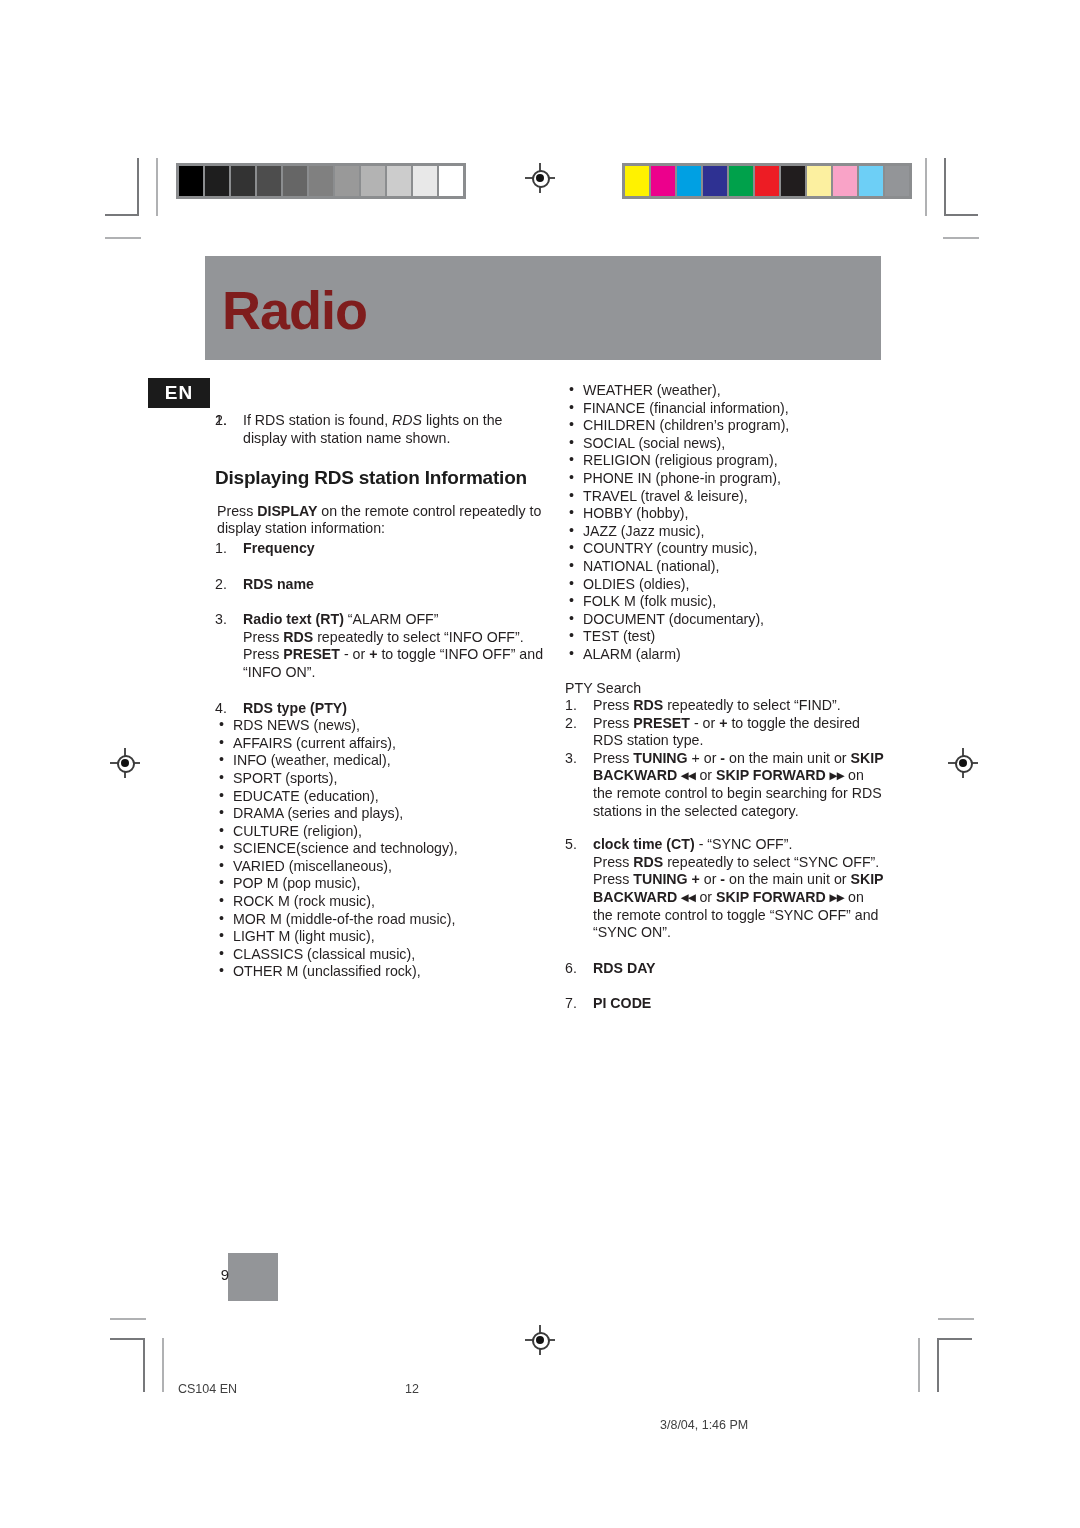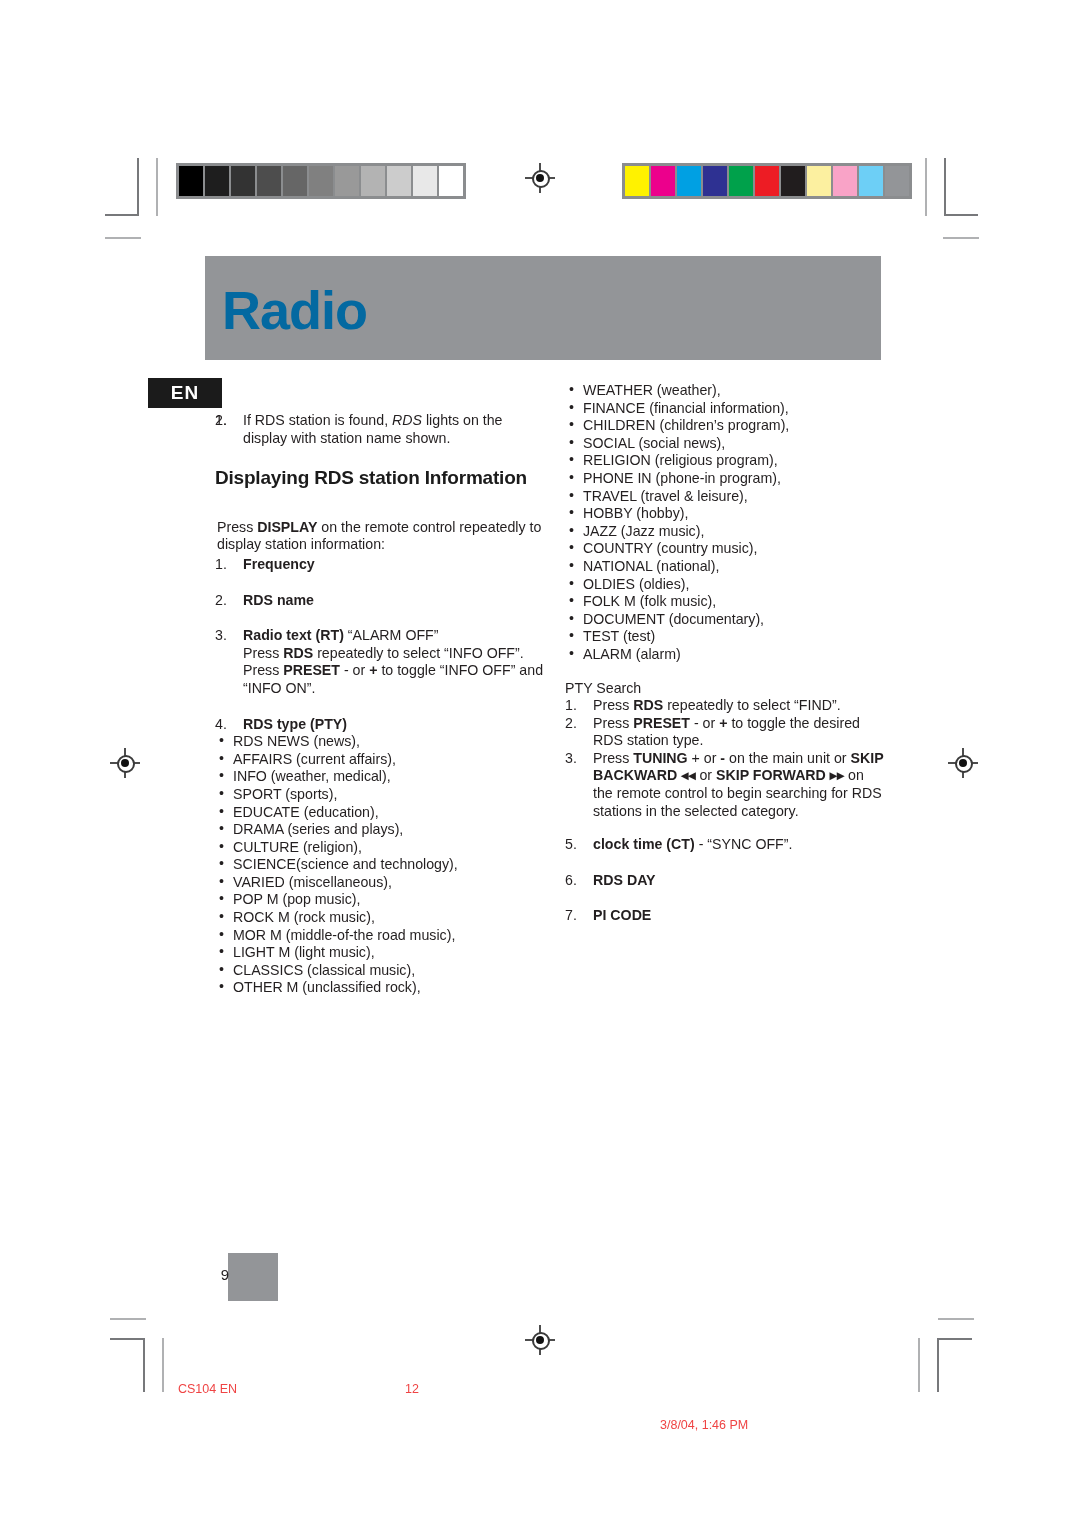--- a/index.html
+++ b/index.html
@@ -32,26 +32,26 @@
   .bar.color{left:622px;top:163px;}
 
   
   .banner{
     position:absolute;left:205px;top:256px;width:676px;height:104px;
     background:#939598;
   }
   .banner-title{
     position:absolute;left:222px;top:283px;
     font-size:54px;font-weight:bold;letter-spacing:-1px;
-    color:#0369a1;line-height:1;
+    color:#7f1d1d;line-height:1;
   }
 
   
   .en-tag{
-    position:absolute;left:148px;top:378px;width:74px;height:30px;
+    position:absolute;left:148px;top:378px;width:62px;height:30px;
     background:#1b1b1b;color:#ffffff;
     font-size:19px;font-weight:bold;letter-spacing:1px;
     display:flex;align-items:center;justify-content:center;
   }
   .sec-head{
     position:absolute;left:215px;top:375px;width:660px;
     font-size:25px;font-weight:bold;color:#1b1b1b;letter-spacing:-0.3px;
   }
 
   
@@ -62,32 +62,32 @@
   b{font-weight:bold;}
   i{font-style:italic;}
 
   
   .blist{margin:0;padding:0;list-style:none;}
   .blist li{position:relative;padding-left:18px;line-height:17.6px;}
   .blist li .bul{position:absolute;left:4px;top:-1px;}
 
   .sub-head{
     font-size:19px;font-weight:bold;color:#1b1b1b;
-    margin:22px 0 32px 0;letter-spacing:-0.2px;
+    margin:22px 0 16px 0;letter-spacing:-0.2px;
   }
   .para{margin:2px;}
   .hang{position:relative;padding-left:28px;}
   .hang .num{position:absolute;left:0;top:0;}
 
   
   .pg-box{position:absolute;left:228px;top:1253px;width:50px;height:48px;background:#939598;}
   .pg-num{position:absolute;left:205px;top:1266px;width:24px;text-align:right;font-size:15px;color:#231f20;}
 
   
-  .footer{position:absolute;top:1382px;font-size:12.5px;color:#ef4444;}
+  .footer{position:absolute;top:1382px;font-size:12.5px;color:#404040;}
   .f-left{left:178px;}
   .f-mid{left:405px;}
   .f-right{left:660px;margin-top:36px;}
 </style>
 </head>
 <body>
 
 <div class="page">
 
   <div class="mark v" style="left:137px;top:158px;height:58px;"></div>
@@ -226,21 +226,21 @@
     <div style="height:16px"></div>
     <div>PTY Search</div>
     <div id="right-search">
         <div class="hang"><span class="num">1.</span><span>Press <b>RDS</b> repeatedly to select “FIND”.</span></div>
         <div class="hang"><span class="num">2.</span><span>Press <b>PRESET</b> - or <b>+</b> to toggle the desired RDS station type.</span></div>
         <div class="hang"><span class="num">3.</span><span>Press <b>TUNING</b> + or <b>-</b> on the main unit or <b>SKIP BACKWARD</b><b> ◂◂ </b>or <b>SKIP FORWARD</b><b> ▸▸</b> on the remote control to begin searching for RDS stations in the selected category.</span></div>
       </div>
 
     <div style="height:16px"></div>
     <div id="right-info">
-        <div class="hang" style="margin-top: 0px;"><span class="num">5.</span><b>clock time (CT)</b><span> - “SYNC OFF”.</span><br></div>
+        <div class="hang" style="margin-top: 0px;"><span class="num">5.</span><b>clock time (CT)</b><span> - “SYNC OFF”.</span><br><span>Press <b>RDS</b> repeatedly to select “SYNC OFF”. Press <b>TUNING +</b> or <b>-</b> on the main unit or <b>SKIP BACKWARD</b><b> ◂◂ </b>or <b>SKIP FORWARD</b><b> ▸▸</b> on the remote control to toggle “SYNC OFF” and “SYNC ON”.</span></div>
         <div class="hang" style="margin-top: 18px;"><span class="num">6.</span><b>RDS DAY</b></div>
         <div class="hang" style="margin-top: 18px;"><span class="num">7.</span><b>PI CODE</b></div>
       </div>
   </div>
 
   <div class="pg-box"></div>
   <div class="pg-num">9</div>
 
   <div class="footer f-left">CS104 EN</div>
   <div class="footer f-mid">12</div>

